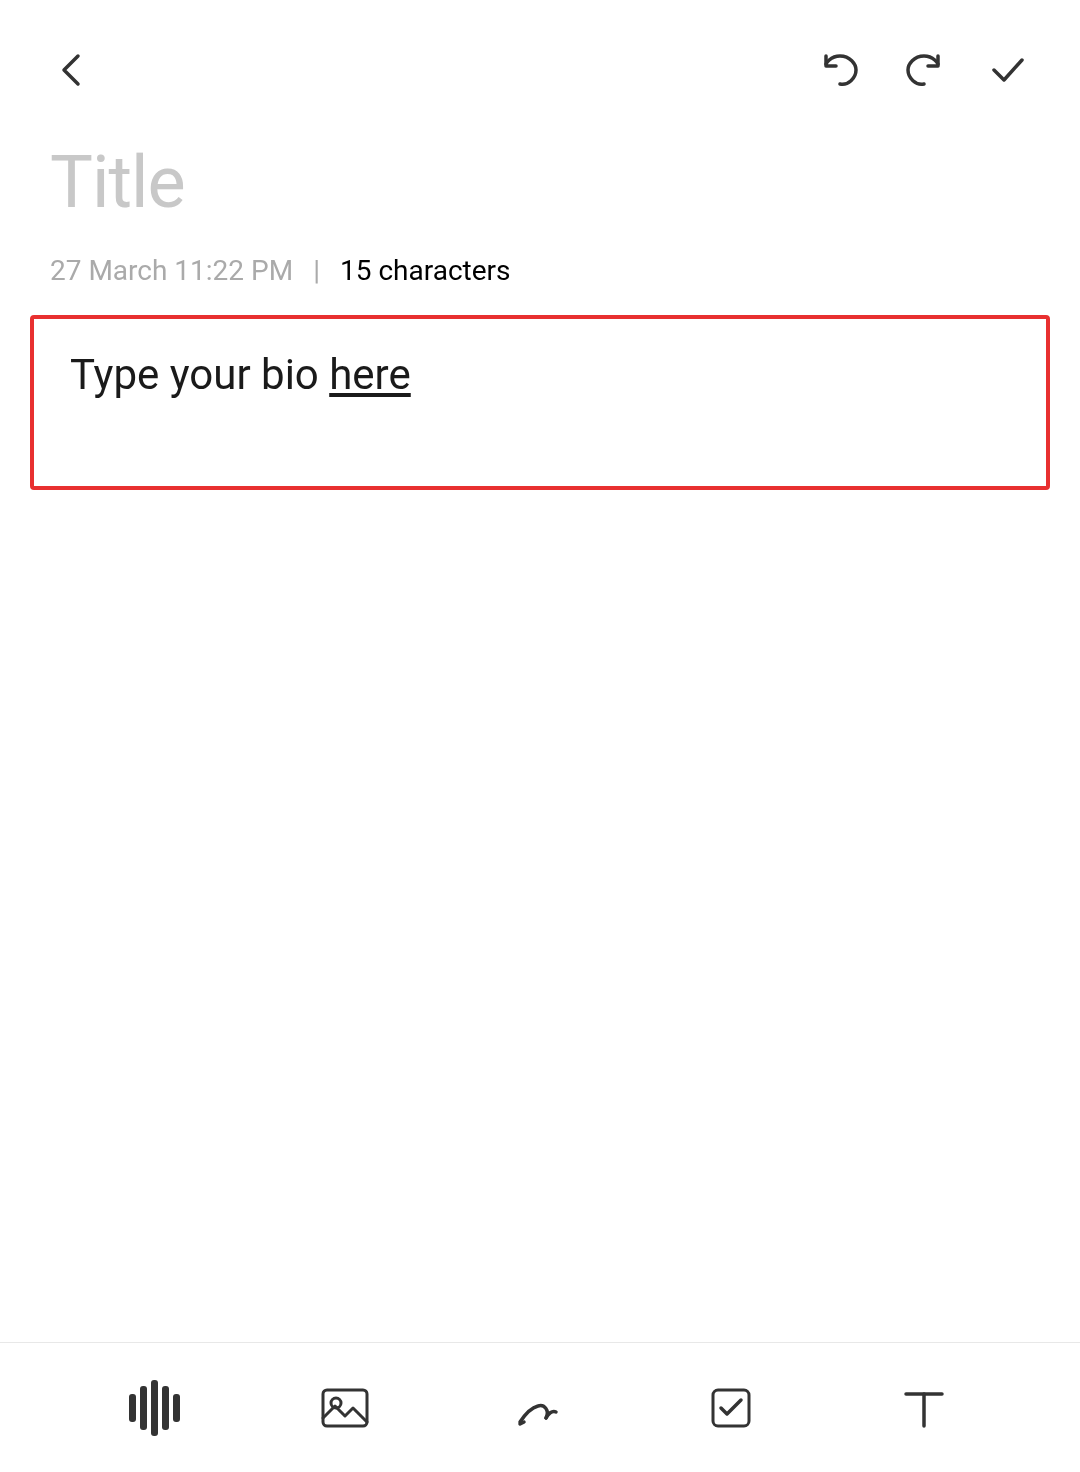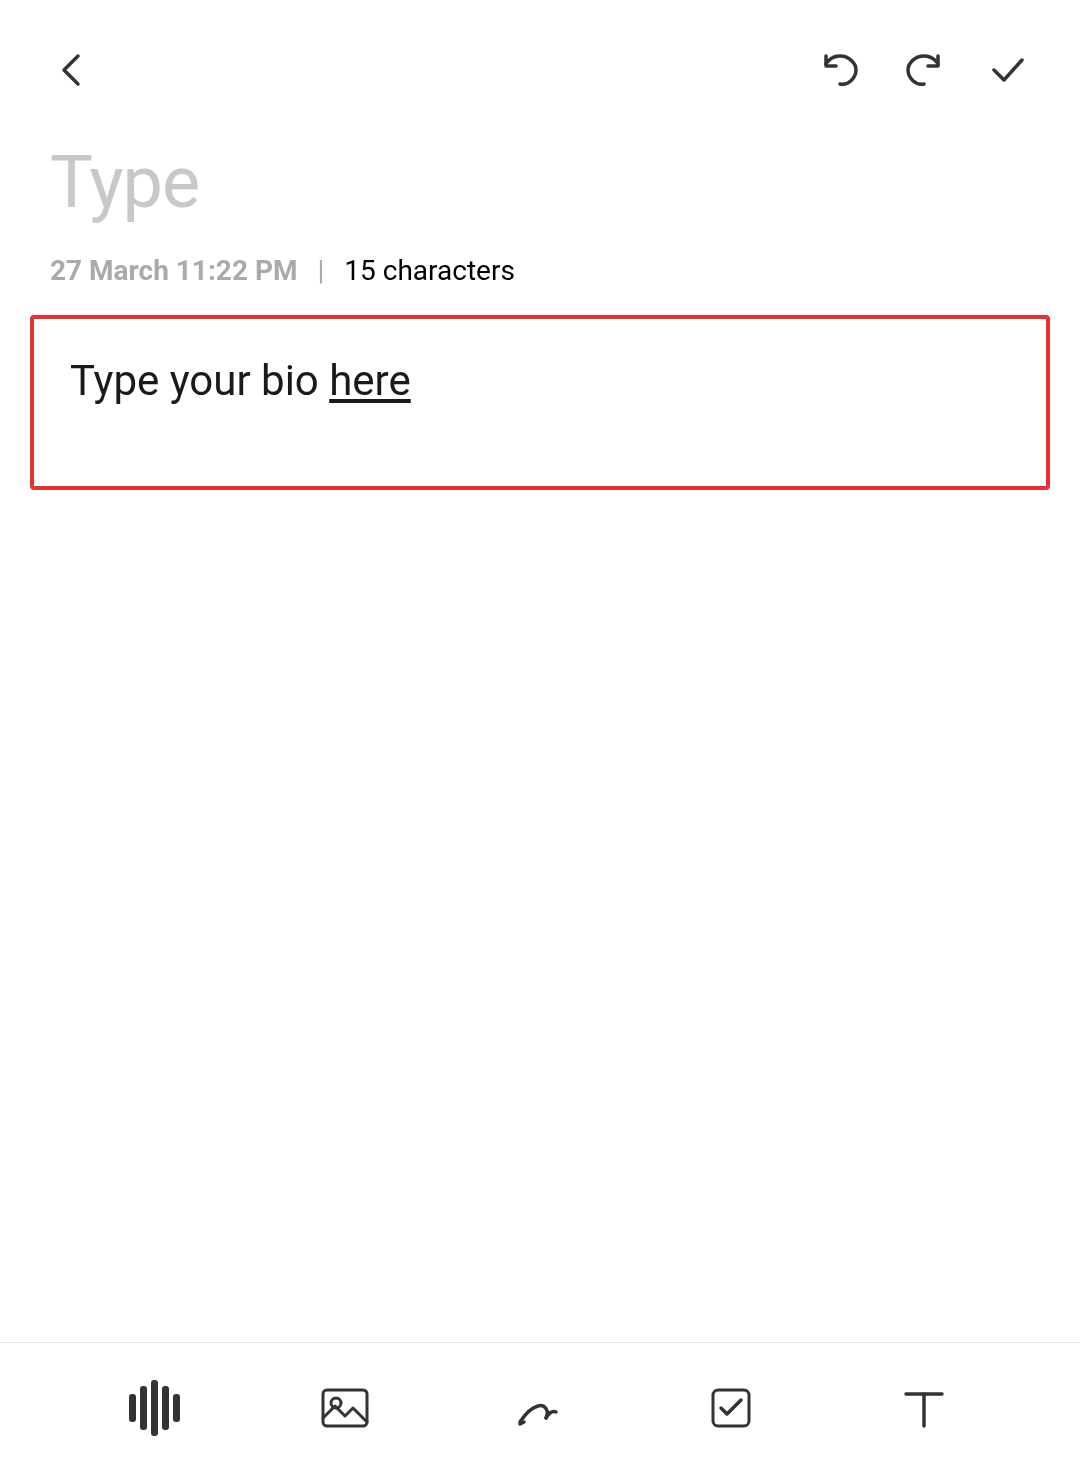--- a/index.html
+++ b/index.html
@@ -72,41 +72,41 @@
     .meta-info {
       padding: 18px 50px 18px 50px;
       display: flex;
       align-items: center;
       gap: 0;
     }
 
     .meta-date {
       font-size: 28px;
       color: #aaa;
-      font-weight: 700;
+      font-weight: 400;
     }
 
     .meta-separator {
       font-size: 28px;
       color: #aaa;
       margin: 0 20px;
     }
 
     .meta-chars {
       font-size: 28px;
       color: #000000;
       font-weight: 400;
     }
 
     
     .content-box {
       margin: 10px 30px;
       border: 4px solid #e83030;
       border-radius: 4px;
-      padding: 30px 36px;
+      padding: 24px 36px;
       min-height: 175px;
       background: #ffffff;
     }
 
     .content-text {
       font-size: 42px;
       color: #1a1a1a;
       line-height: 1.5;
       font-weight: 400;
     }
@@ -186,21 +186,21 @@
     </button>
     <button class="icon-btn">
       <svg class="svg-icon" viewBox="0 0 44 44" fill="none" xmlns="http://www.w3.org/2000/svg">
         <path d="M8 22L18 32L36 12" stroke="#333" stroke-width="3.5" stroke-linecap="round" stroke-linejoin="round"></path>
       </svg>
     </button>
   </div>
 </div>
 
 <div class="title-area">
-  <div class="note-title">Type</div>
+  <div class="note-title">Title</div>
 </div>
 
 <div class="meta-info">
   <span class="meta-date">27 March  11:22 PM</span>
   <span class="meta-separator">|</span>
   <span class="meta-chars">15 characters</span>
 </div>
 
 <div class="content-box">
   <div class="content-text">

